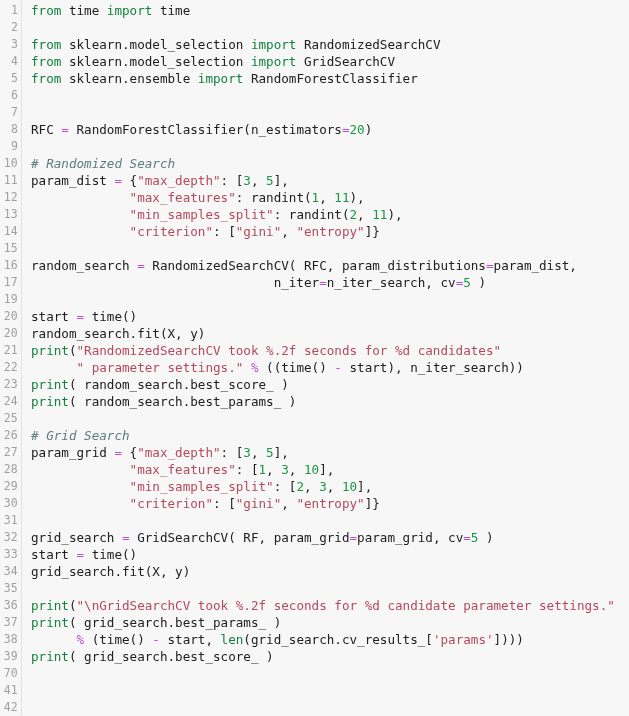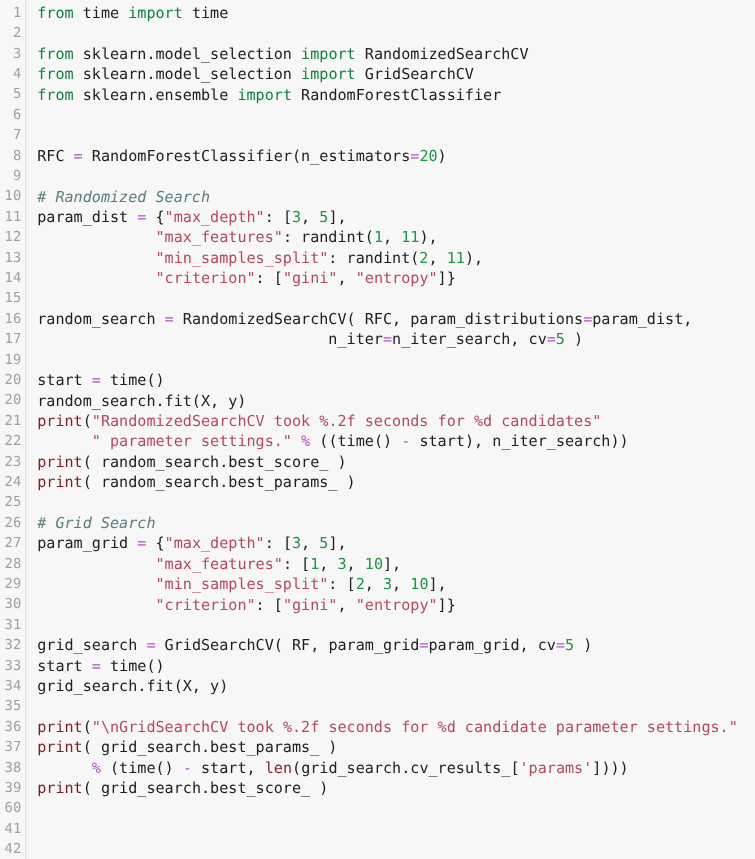--- a/index.html
+++ b/index.html
@@ -50,21 +50,21 @@
   }
   #code .cl {
     height: 17px;
     line-height: 17px;
     font-size: 12.6px;
     color: #202020;
     white-space: pre;
     letter-spacing: 0px;
   }
   .tok-kw   { color: #11823b; font-weight: normal; }
-  .tok-bi   { color: #7f1d1d; }
+  .tok-bi   { color: #15803d; }
   .tok-str  { color: #b5485d; }
   .tok-num  { color: #1a9641; }
   .tok-op   { color: #b452cd; }
   .tok-cm   { color: #5a7d7d; font-style: italic; }
   .tok-pl   { color: #202020; }
 </style>
 </head>
 <body>
 
 <div id="editor">
@@ -102,21 +102,21 @@
       <div class="ln">30</div>
       <div class="ln">31</div>
       <div class="ln">32</div>
       <div class="ln">33</div>
       <div class="ln">34</div>
       <div class="ln">35</div>
       <div class="ln">36</div>
       <div class="ln">37</div>
       <div class="ln">38</div>
       <div class="ln">39</div>
-      <div class="ln">60</div>
+      <div class="ln">70</div>
       <div class="ln">41</div>
       <div class="ln">42</div>
     </div>
 
   <div id="code">
       <div class="cl"><span class="tok-kw">from </span><span class="tok-pl">time </span><span class="tok-kw">import</span><span class="tok-pl"> time</span></div>
       <div class="cl">&nbsp;</div>
       <div class="cl"><span class="tok-kw">from </span><span class="tok-pl">sklearn.model_selection </span><span class="tok-kw">import</span><span class="tok-pl"> RandomizedSearchCV</span></div>
       <div class="cl"><span class="tok-kw">from </span><span class="tok-pl">sklearn.model_selection </span><span class="tok-kw">import</span><span class="tok-pl"> GridSearchCV</span></div>
       <div class="cl"><span class="tok-kw">from </span><span class="tok-pl">sklearn.ensemble </span><span class="tok-kw">import</span><span class="tok-pl"> RandomForestClassifier</span></div>

